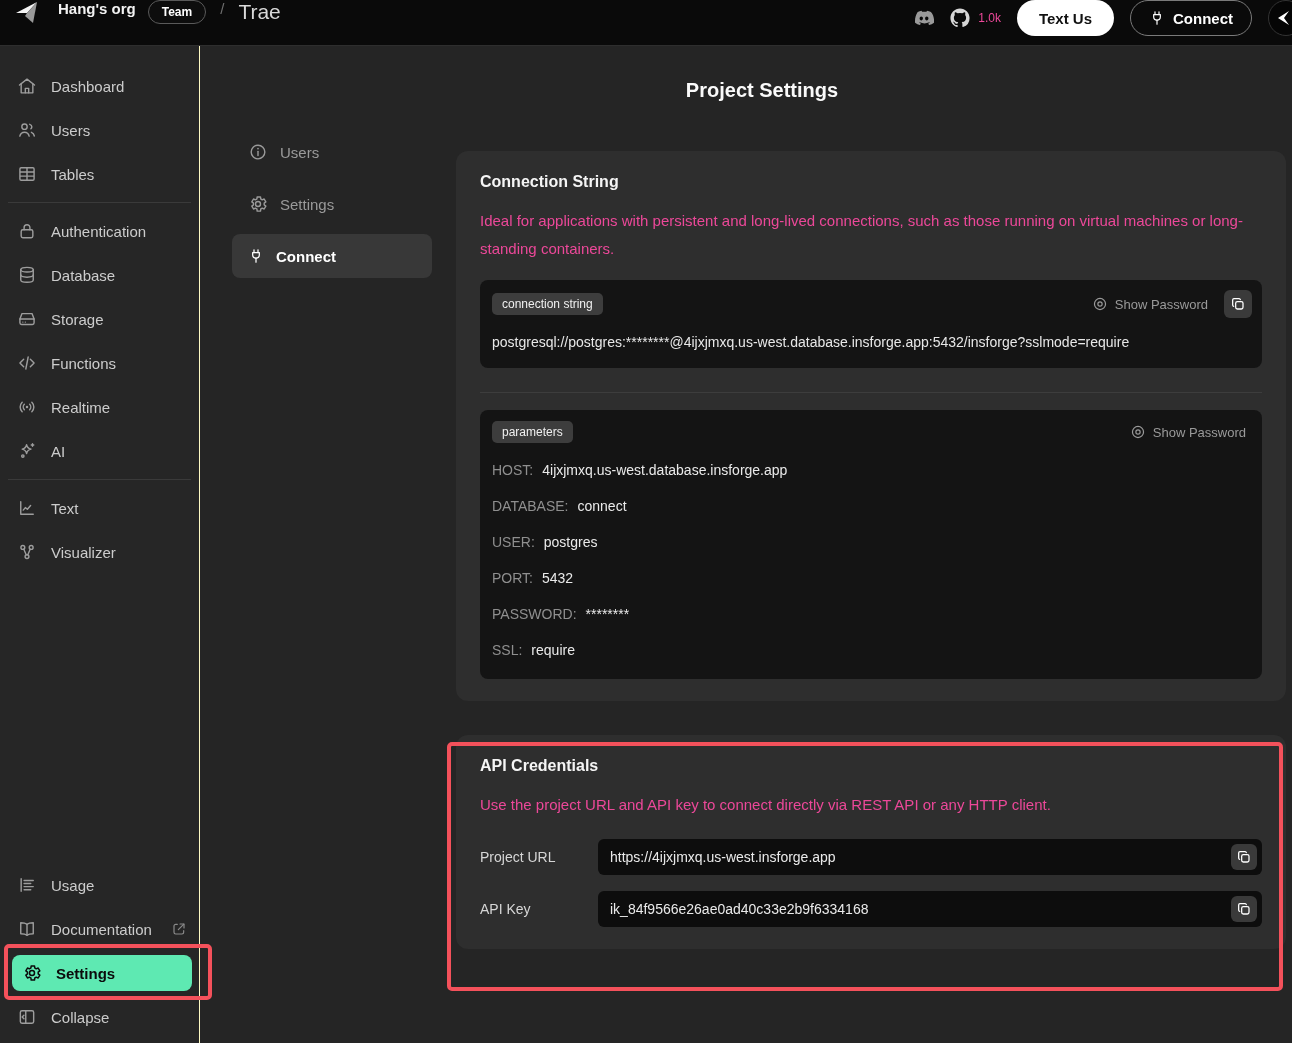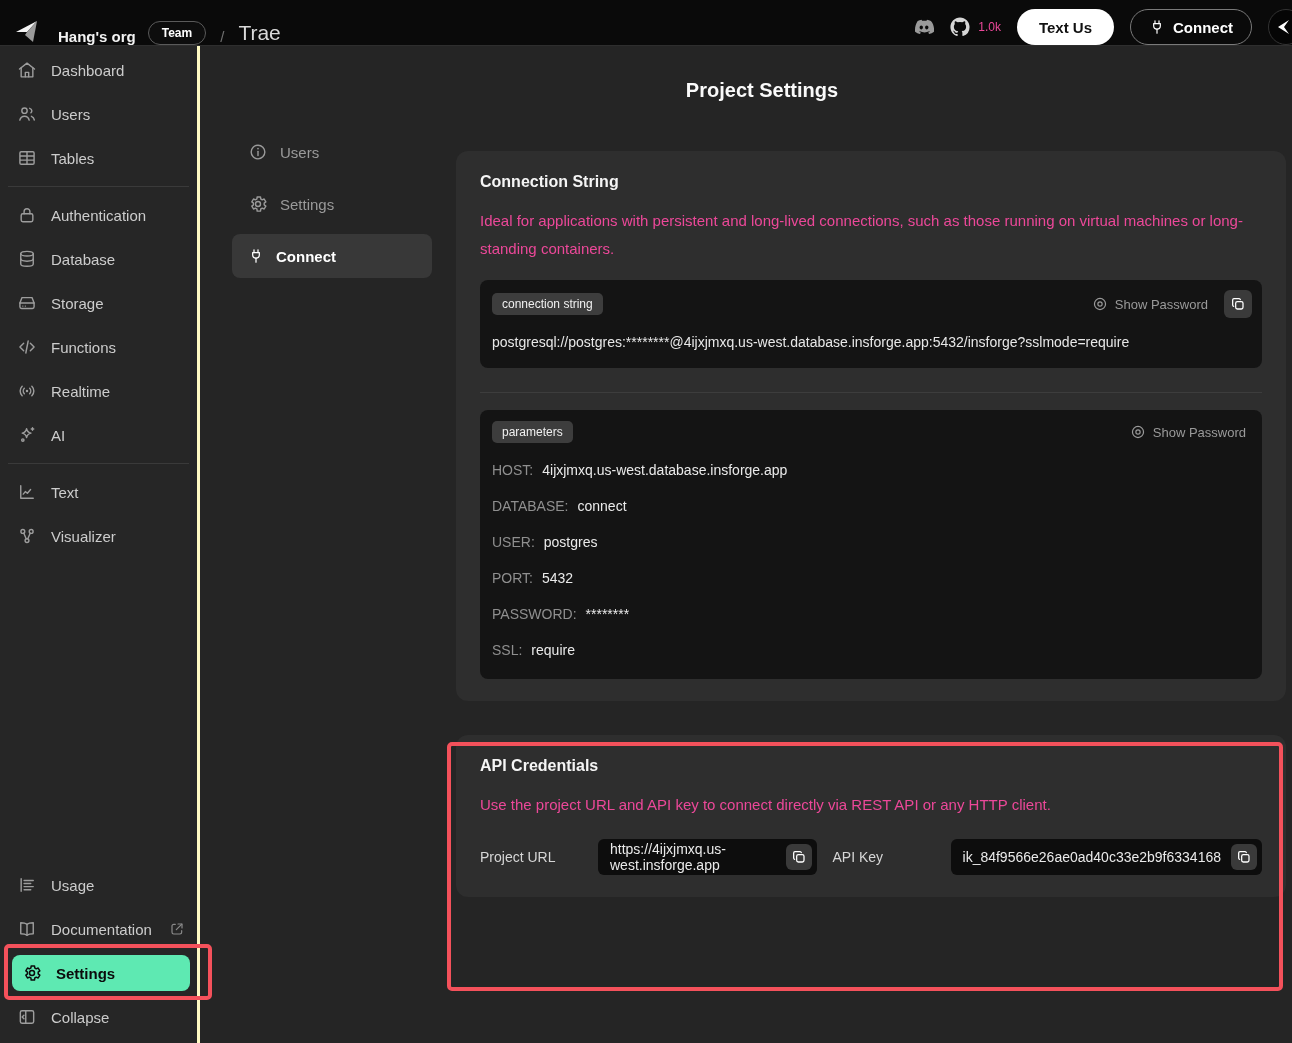--- a/index.html
+++ b/index.html
@@ -10,21 +10,21 @@
     color:#e6e6e6;
     position:relative;
   }
   svg { display:block; }
   .ic { width:20px; height:20px; }
   .ic16 { width:16px; height:16px; }
 
   
   .topbar {
     height:46px; background:#0a0a0a; border-bottom:1px solid #2e2e2e;
-    display:flex; align-items:flex-end; padding:0 14px; gap:12px;
+    display:flex; align-items:flex-start; padding:0 14px; gap:12px;
   }
   .logo { width:26px; height:26px; margin-right:6px; }
   .org-name { font-size:15px; font-weight:700; color:#f2f2f2; }
   .team-badge {
     border:1px solid #5a5a5a; background:#0d0d0d; color:#fff;
     font-size:12px; font-weight:700; padding:4px 13px; border-radius:999px;
   }
   .crumb-sep { color:#6f6f6f; font-size:15px; margin:0 2px; }
   .project-name { color:#d9d9d9; font-size:21px; }
   .topbar-right { margin-left:auto; display:flex; align-items:center; gap:16px; }
@@ -43,22 +43,22 @@
   }
   .avatar {
     width:36px; height:36px; border-radius:50%; background:#050505;
     border:1px solid #333; flex:0 0 auto; margin-right:-26px;
     display:flex; align-items:center; justify-content:center;
   }
 
   
   .shell { display:flex; height:997px; }
   .sidebar {
-    width:200px; border-right:3px solid #fef9c3; background:#262626;
-    display:flex; flex-direction:column; padding-top:2px;
+    width:200px; border-right:1px solid #fef9c3; background:#262626;
+    display:flex; flex-direction:column; padding-top:18px;
   }
   .side-item {
     height:44px; display:flex; align-items:center; gap:14px;
     padding:0 12px 0 17px; font-size:15px; color:#cccccc; cursor:pointer;
   }
   .side-item .ic-wrap { color:#9d9d9d; display:flex; }
   .side-divider { height:1px; background:#3a3a3a; margin:6px 8px; }
   .side-footer { margin-top:auto; padding-bottom:4px; }
   .side-item.active {
     background:#5ee9b2; color:#0b0b0b; border-radius:8px;
@@ -101,21 +101,21 @@
   }
   .conn-value { font-size:14px; color:#e8e8e8; padding:16px 12px 18px 12px; }
   .box-sep { height:1px; background:#3d3d3d; margin:24px 0 3px 0; }
 
   .param-rows { padding:16px 12px 14px 12px; }
   .param-row { display:flex; align-items:baseline; margin-bottom:15px; font-size:14px; line-height:21px; }
   .param-row:last-child { margin-bottom:4px; }
   .param-label { color:#8f8f8f; }
   .param-value { color:#eaeaea; margin-left:9px; }
 
-  .api-rows { margin-top:20px; display:flex; flex-direction:row; gap:16px; }
+  .api-rows { margin-top:20px; display:flex; flex-direction:column; gap:16px; }
   .api-row { display:flex; align-items:center; }
   .api-label { width:118px; flex:0 0 auto; color:#d6d6d6; font-size:14px; }
   .api-input {
     flex:1; height:36px; background:#0d0d0d; border-radius:6px;
     display:flex; align-items:center; padding:0 5px 0 12px;
   }
   .api-input .val { flex:1; font-size:14px; color:#eaeaea; }
   .api-input .copy-btn { width:26px; height:26px; }
 
   

